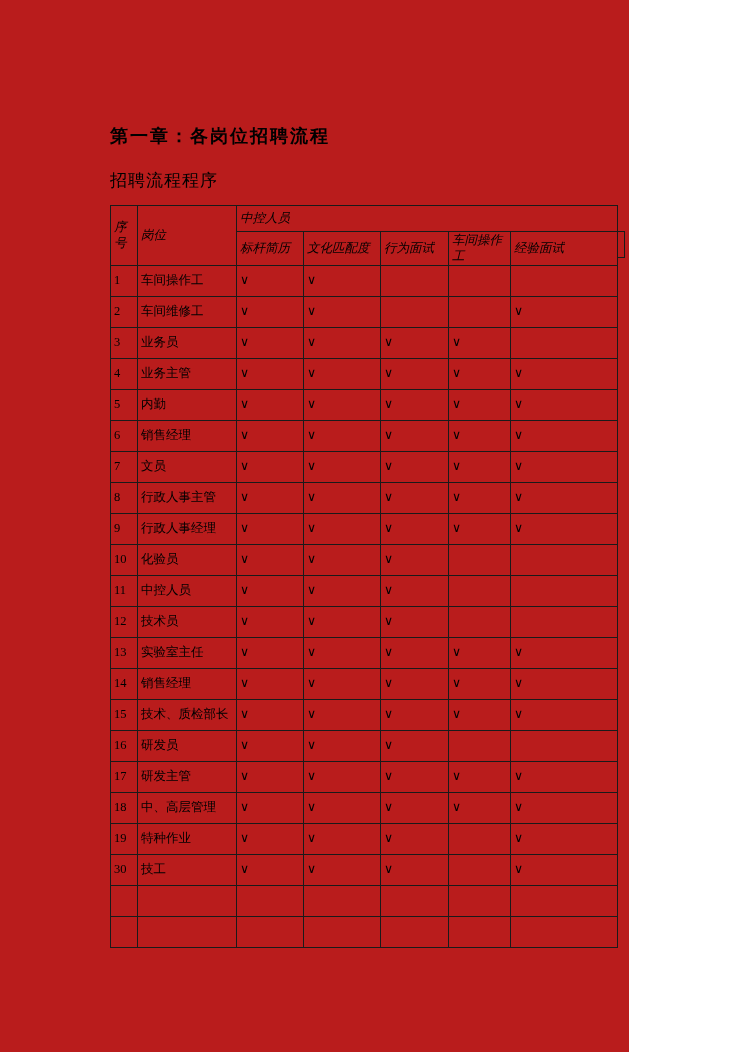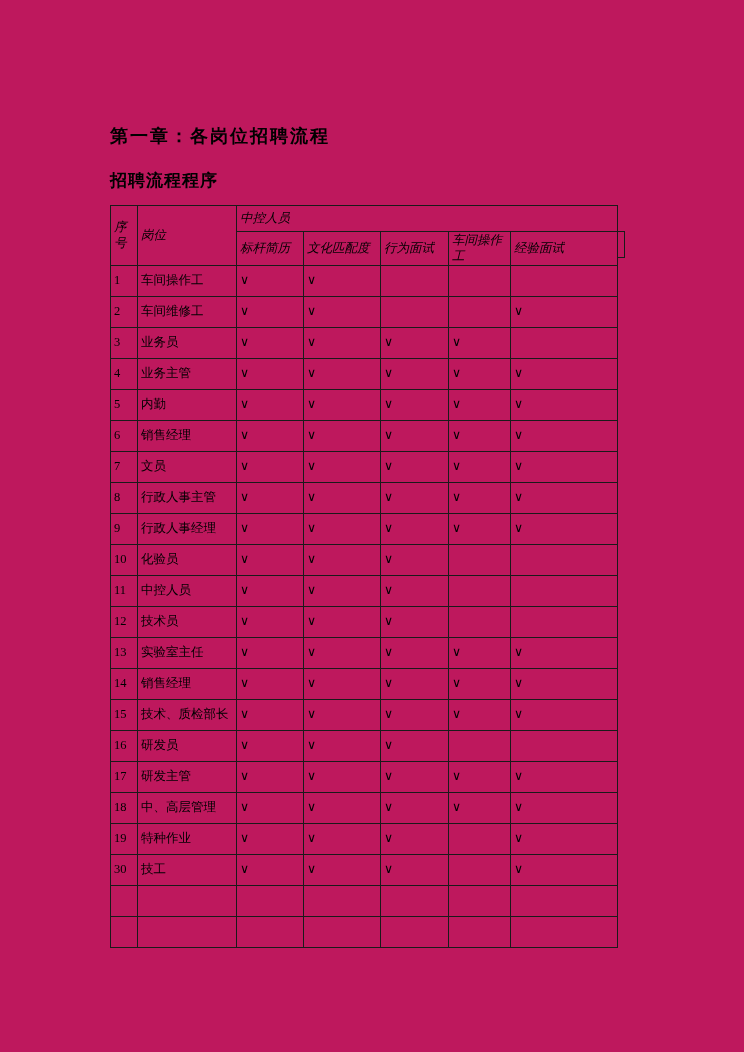--- a/index.html
+++ b/index.html
@@ -8,40 +8,40 @@
   }
   body {
     width: 744px;
     height: 1052px;
     background: #ffffff;
     font-family: "Liberation Serif", "DejaVu Serif", serif;
     color: #000000;
   }
   .page {
     position: relative;
-    width: 744px;
+    width: 629px;
     height: 1052px;
-    background: #be185d;
+    background: #b91c1c;
     overflow: hidden;
   }
   .doc-title {
     position: absolute;
     left: 110px;
     top: 124px;
     font-size: 18px;
     font-weight: bold;
     letter-spacing: 2px;
     white-space: nowrap;
   }
   .doc-subtitle {
     position: absolute;
     left: 110px;
     top: 169px;
     font-size: 17px;
-    font-weight: bold;
+    font-weight: normal;
     letter-spacing: 1px;
     white-space: nowrap;
   }
   table.recruit {
     position: absolute;
     left: 110px;
     top: 205px;
     width: 507px;
     border-collapse: collapse;
     table-layout: fixed;

